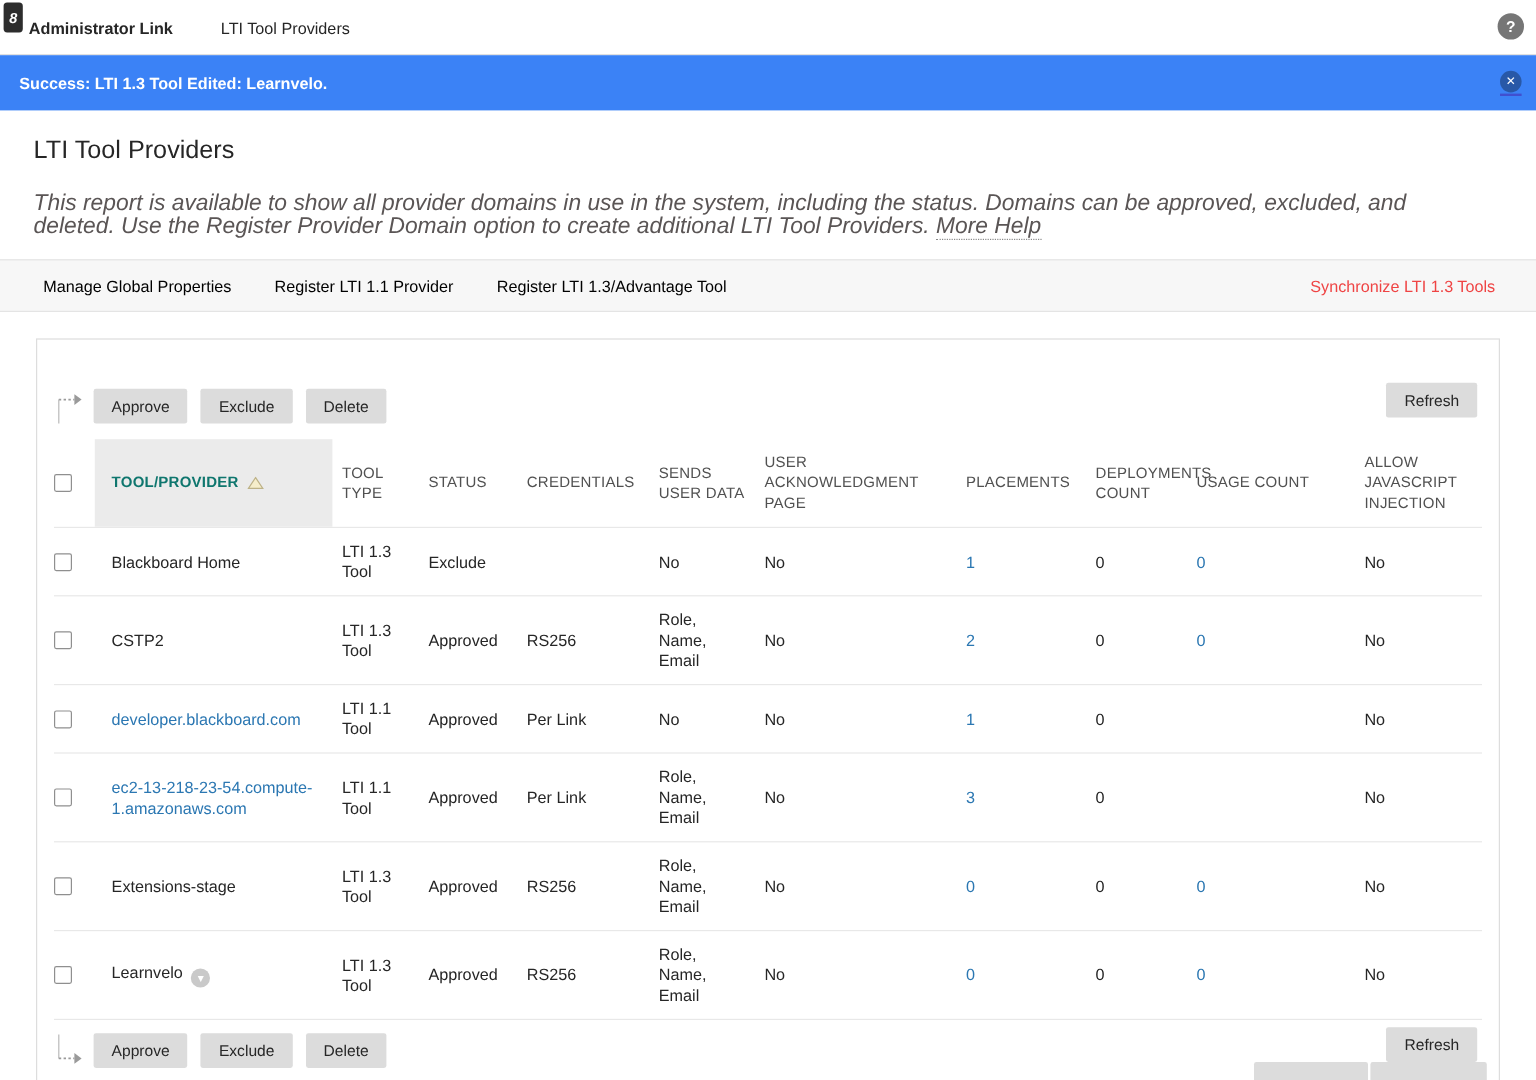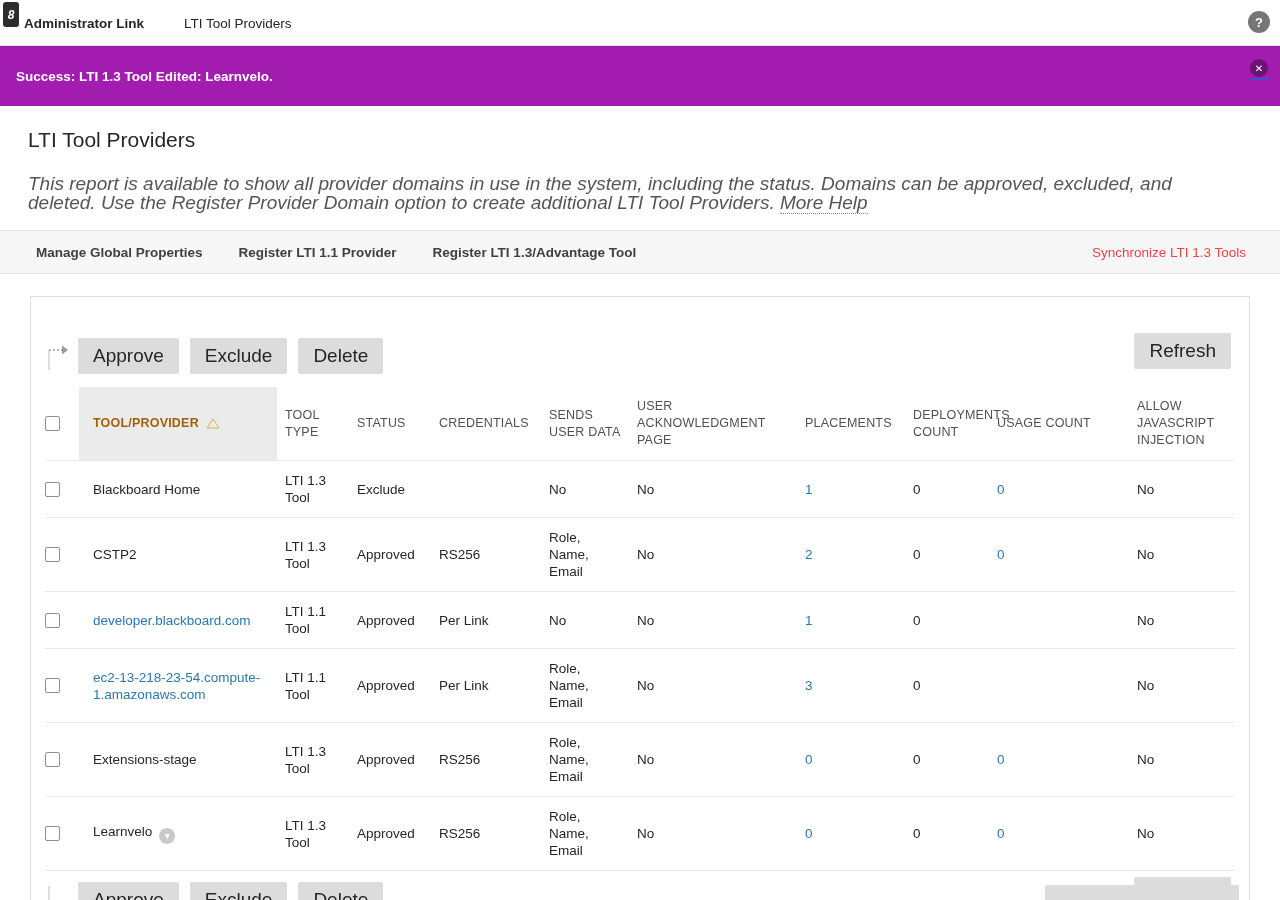--- a/index.html
+++ b/index.html
@@ -12,62 +12,62 @@
     border-radius:3px; color:#fff; font-style:italic; font-weight:bold; font-size:12px;
     display:flex; align-items:center; justify-content:center; }
   .crumbs { position:absolute; left:24px; top:0; height:46px; display:flex; align-items:center; font-size:13.5px; }
   .crumb-primary { font-weight:bold; }
   .crumb-current { margin-left:40px; }
   .help-btn { position:absolute; right:10px; top:11px; width:22px; height:22px; border-radius:50%;
     background:#767676; color:#fff; font-weight:bold; font-size:13px;
     display:flex; align-items:center; justify-content:center; cursor:pointer; }
 
   
-  .banner { position:relative; height:60px; background:#a21caf; display:flex; align-items:center;
+  .banner { position:relative; height:46px; background:#3b82f6; display:flex; align-items:center;
     padding:0 16px; color:#fff; font-weight:bold; font-size:13.5px; }
   .banner-close-wrap { position:absolute; right:12px; top:13px; padding-bottom:1px; border-bottom:2px solid #4050d0; }
   .banner-close { width:18px; height:18px; border-radius:50%; background:rgba(0,0,0,0.32); color:#fff;
     font-size:10px; display:flex; align-items:center; justify-content:center; cursor:pointer; }
 
   
   .titleblock { padding:22px 28px 0; }
   .page-title { font-size:21px; font-weight:400; color:#262626; }
   .page-desc { margin-top:23px; font-style:italic; font-size:19px; line-height:18.5px;
     color:#5a5555; max-width:1210px; }
   .more-help { color:#5a5555; border-bottom:1px dotted #8a8a8a; cursor:pointer; }
 
   
   .actionbar { margin-top:18px; height:44px; background:#f7f7f7; border-top:1px solid #e4e4e4;
     border-bottom:1px solid #e4e4e4; display:flex; align-items:center; padding:0 34px 0 36px; gap:36px; font-size:13.5px; }
-  .actionbar .act { color:#404040; font-weight:bold; cursor:pointer; white-space:nowrap; }
+  .actionbar .act { color:#000000; font-weight:normal; cursor:pointer; white-space:nowrap; }
   .actionbar .act-right { margin-left:auto; font-weight:normal; color:#ef4444; cursor:pointer; }
 
   
   .box { margin:22px 30px 0; border:1px solid #ddd; background:#fff; height:700px; padding:0 14px; }
   .list-actions { display:flex; align-items:center; }
   .list-actions.top { padding-top:36px; }
   .list-actions.bottom { border-top:1px solid #e8e8e8; padding-top:6px; }
   .apply-arrow { width:26px; height:30px; margin-right:7px; flex:0 0 auto; }
-  .btn { background:#dcdcdc; border:none; border-radius:2px; padding:7px 15px; font-size:19px;
+  .btn { background:#dcdcdc; border:none; border-radius:2px; padding:7px 15px; font-size:13px;
     color:#262626; font-family:inherit; cursor:pointer; margin-right:11px; }
   .btn.refresh { margin:0 4px 10px auto; }
 
   
   .tbl { margin-top:8px; }
   .trow, .thead { display:grid;
     grid-template-columns:34px 198px 72px 82px 110px 88px 168px 108px 84px 140px minmax(0,1fr);
     align-items:center; }
   .thead { font-size:12.5px; color:#515151; letter-spacing:.2px; }
   .thead .cell { padding:11px 6px 11px 8px; line-height:17px; }
   .trow { border-top:1px solid #e8e8e8; font-size:13.5px; }
   .trow .cell { padding:11px 6px 11px 8px; line-height:17px; }
   .cell.c-check { padding-left:0; }
   .cell.c-provider { padding-left:14px; }
   .thead .c-provider { align-self:stretch; background:#ebebeb; display:flex; align-items:center;
-    font-weight:bold; color:#a16207; }
+    font-weight:bold; color:#0f766e; }
   .sort-tri { margin-left:7px; flex:0 0 auto; }
   .narrow-wrap { display:inline-block; max-width:54px; }
   .prov-wrap { display:inline-block; max-width:172px; overflow-wrap:break-word; }
   input[type="checkbox"] { appearance:none; -webkit-appearance:none; width:15px; height:15px;
     border:1px solid #8f8f8f; border-radius:2px; background:#fff; cursor:pointer; display:block; }
   a.cell-link, .num-link { color:#2b77b2; text-decoration:none; cursor:pointer; }
   .ctx-btn { display:inline-flex; width:16px; height:16px; border-radius:50%; background:#c9c9c9;
     color:#fff; font-size:10px; align-items:center; justify-content:center; margin-left:7px;
     vertical-align:-3px; cursor:pointer; }
 

